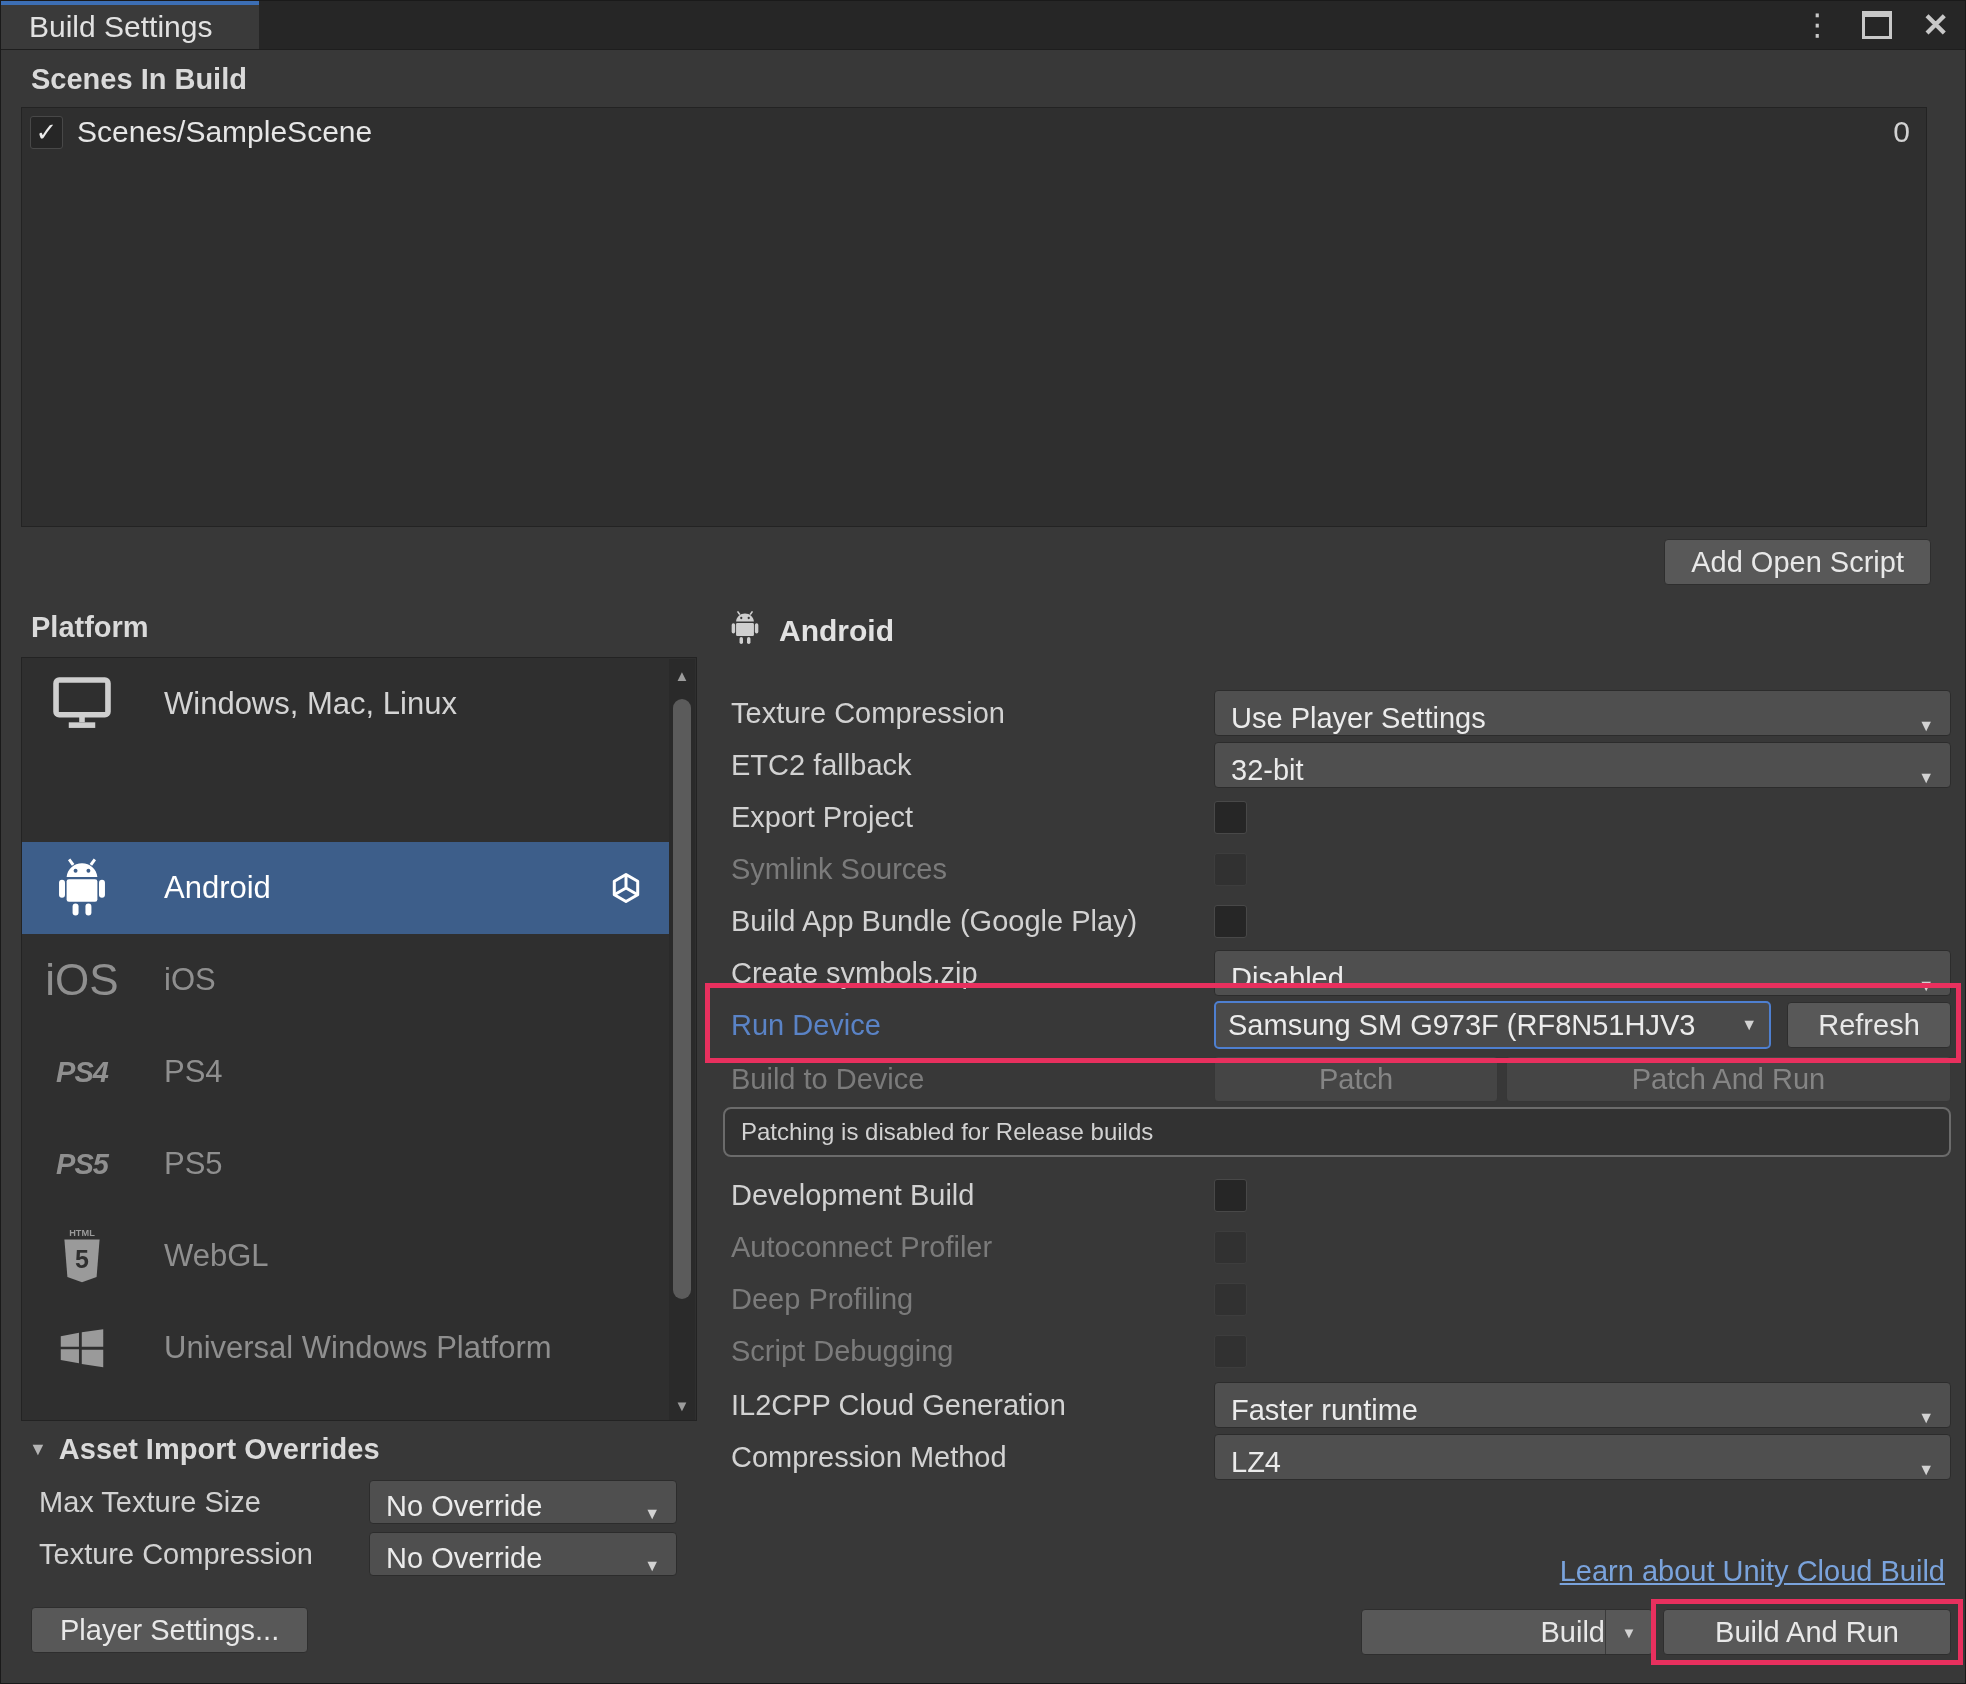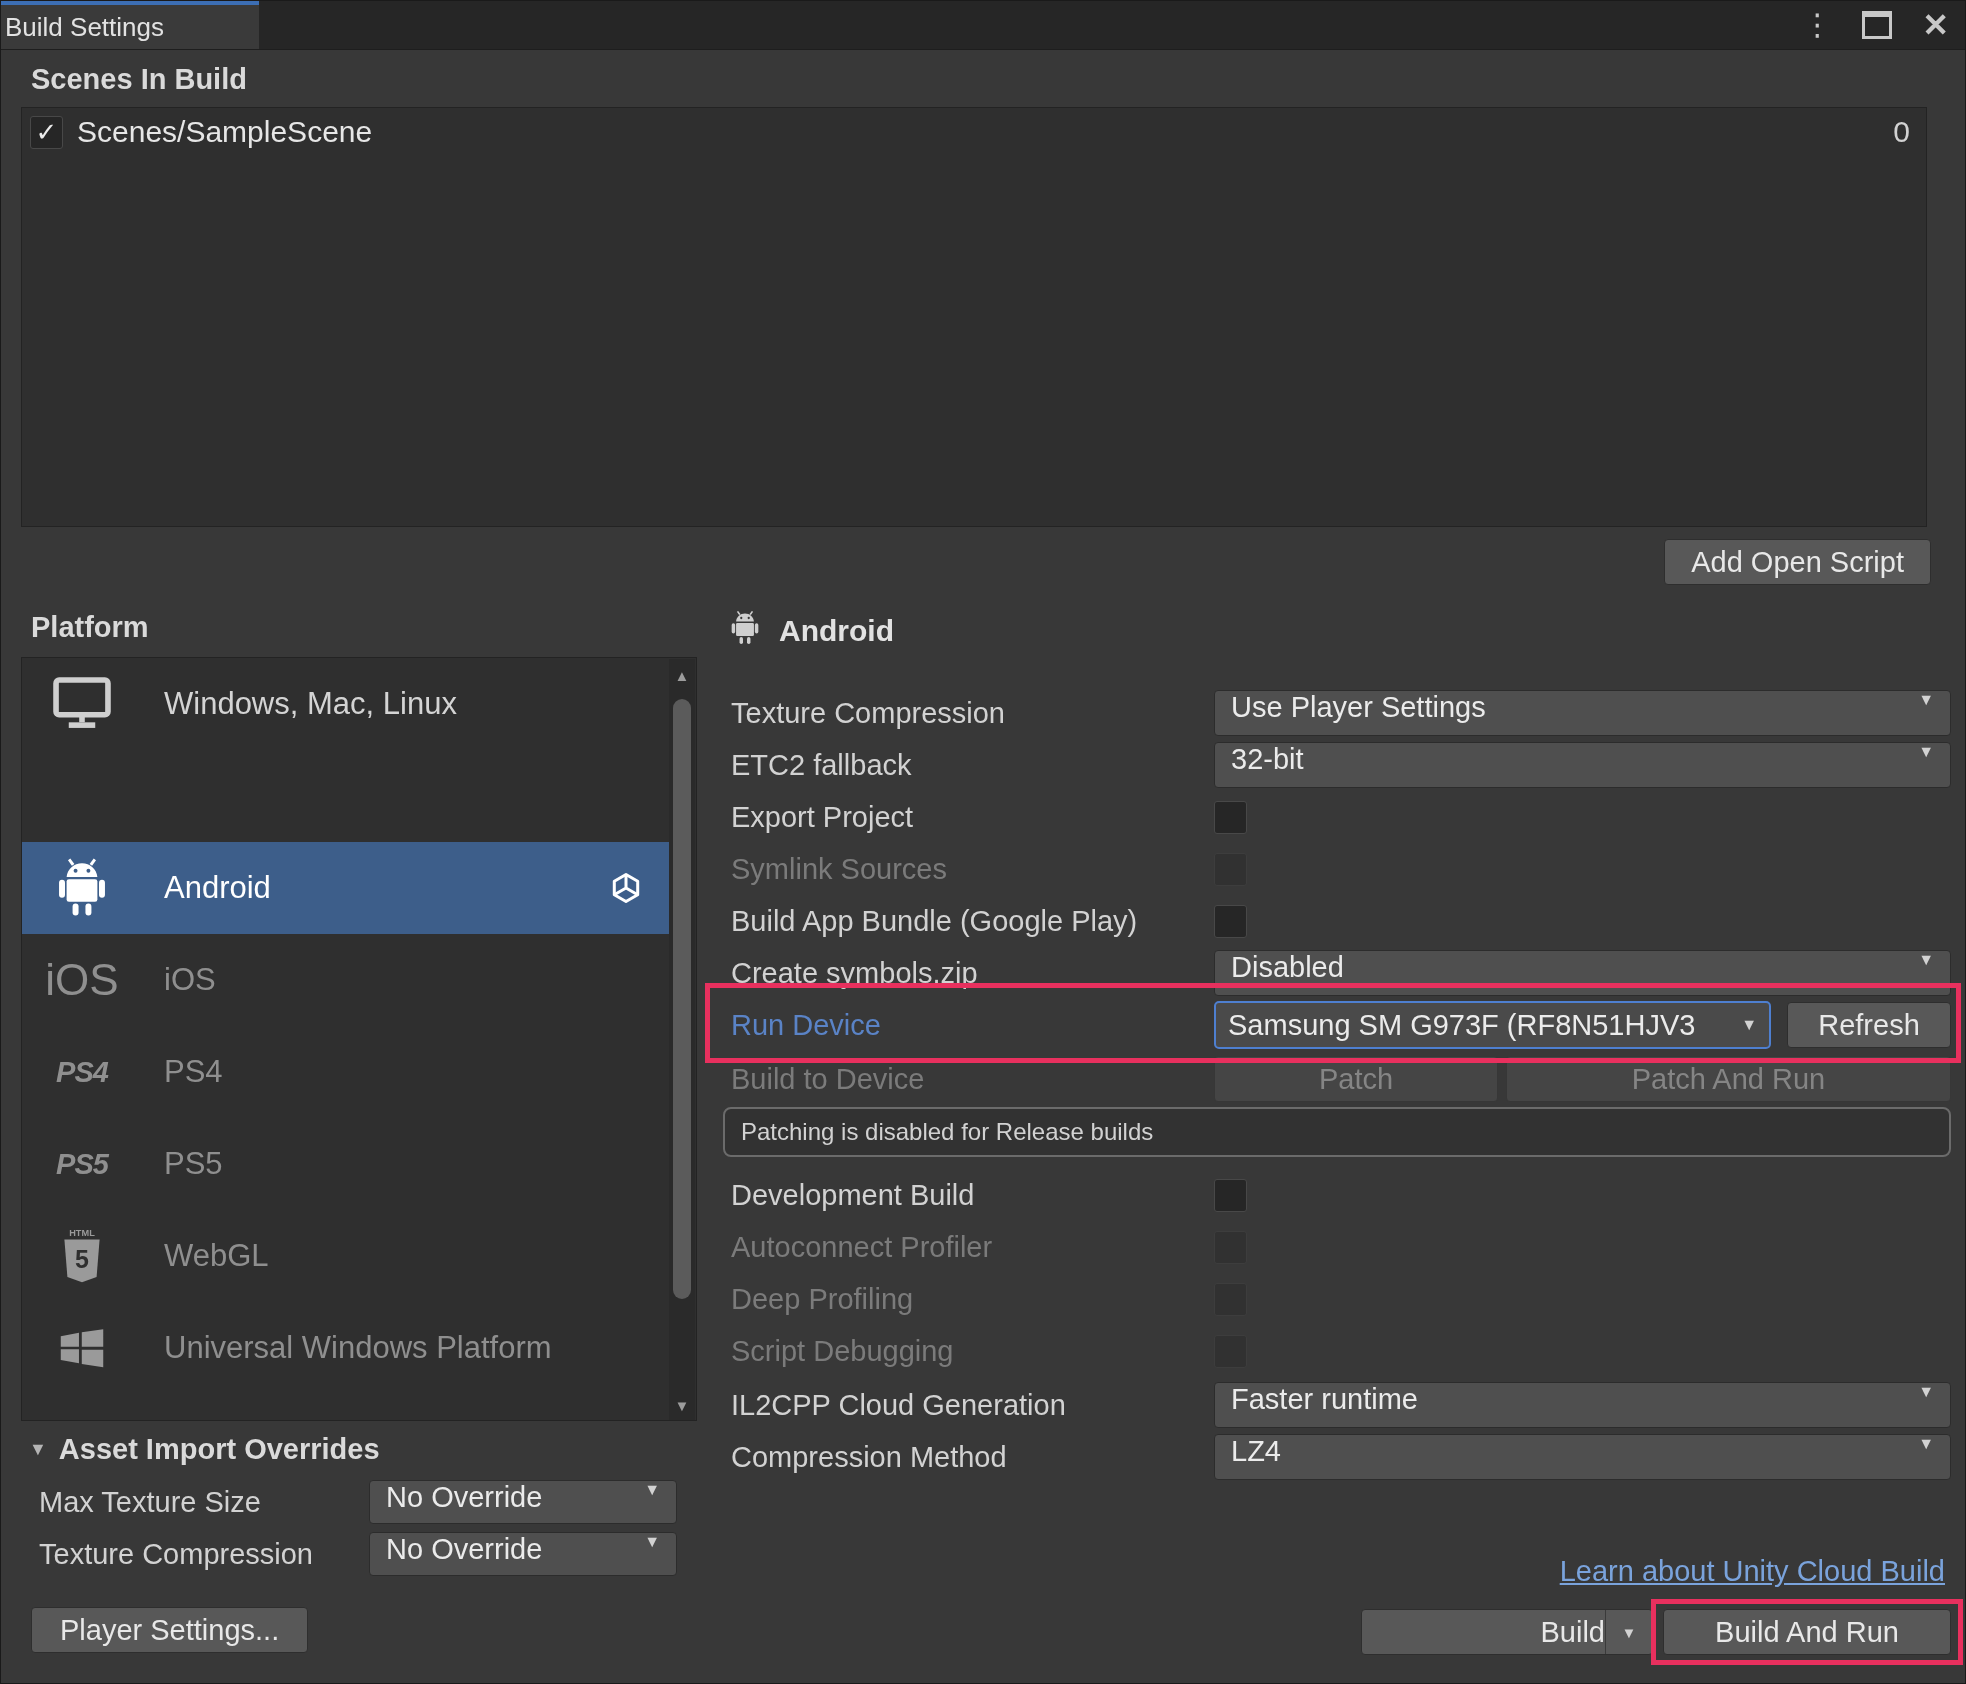--- a/index.html
+++ b/index.html
@@ -6,37 +6,37 @@
   html,body{margin:0;padding:0;background:#1f1f1f;}
   body{font-family:"Liberation Sans",sans-serif;}
   #app{position:relative;width:1966px;height:1684px;background:#383838;overflow:hidden;
        border:1px solid #1a1a1a;box-sizing:border-box;}
 
   
   .titlebar{position:absolute;left:0;top:0;right:0;height:48px;background:#262626;
             border-bottom:1px solid #1e1e1e;}
   .tab{position:absolute;left:0;top:0;width:258px;height:48px;background:#3a3a3a;
        border-top:4px solid #3c6eb4;box-sizing:border-box;display:flex;align-items:center;
-       padding-left:4px;font-size:26px;color:#e2e2e2;}
+       padding-left:28px;font-size:30px;color:#e2e2e2;}
   .win-controls{position:absolute;right:16px;top:0;height:48px;display:flex;align-items:center;gap:30px;}
   .kebab{font-size:30px;color:#c8c8c8;line-height:1;}
   .maxbox{width:24px;height:19px;border:3px solid #c8c8c8;border-top-width:6px;box-sizing:content-box;}
   .closex{font-size:32px;color:#c8c8c8;font-weight:bold;line-height:1;}
 
   
   .section-h{font-weight:bold;font-size:29px;color:#dadada;}
   .btn{background:#585858;border:1px solid #2e2e2e;border-radius:4px;color:#e8e8e8;
        font-size:29px;display:flex;align-items:center;justify-content:center;box-sizing:border-box;}
   .btn.disabled{background:#454545;color:#858585;border-color:#373737;}
   .checkbox{width:33px;height:33px;background:#262626;border:1px solid #484848;border-radius:3px;
             display:flex;align-items:center;justify-content:center;font-size:26px;color:#ececec;
             box-sizing:border-box;flex:none;}
   .checkbox.dimmed{background:#313131;border-color:#3d3d3d;}
   .dropdown{flex:1;height:46px;background:#4f4f4f;border:1px solid #2c2c2c;border-radius:4px;
-            display:flex;align-items:flex-start;padding:0 16px;font-size:29px;color:#ebebeb;
+            display:flex;align-items:flex-end;padding:0 16px;font-size:29px;color:#ebebeb;
             box-sizing:border-box;overflow:hidden;white-space:nowrap;}
   .dd-arrow{margin-left:auto;font-size:16px;color:#d2d2d2;flex:none;padding-left:10px;}
 
   
   .scenes-h{position:absolute;left:30px;top:62px;}
   .scenes-box{position:absolute;left:20px;top:106px;width:1906px;height:420px;background:#2f2f2f;
               border:1px solid #232323;box-sizing:border-box;}
   .scene-row{display:flex;align-items:center;height:48px;padding:0 16px 0 8px;gap:14px;
              font-size:30px;color:#e6e6e6;}
   .scene-count{margin-left:auto;color:#d2d2d2;}

